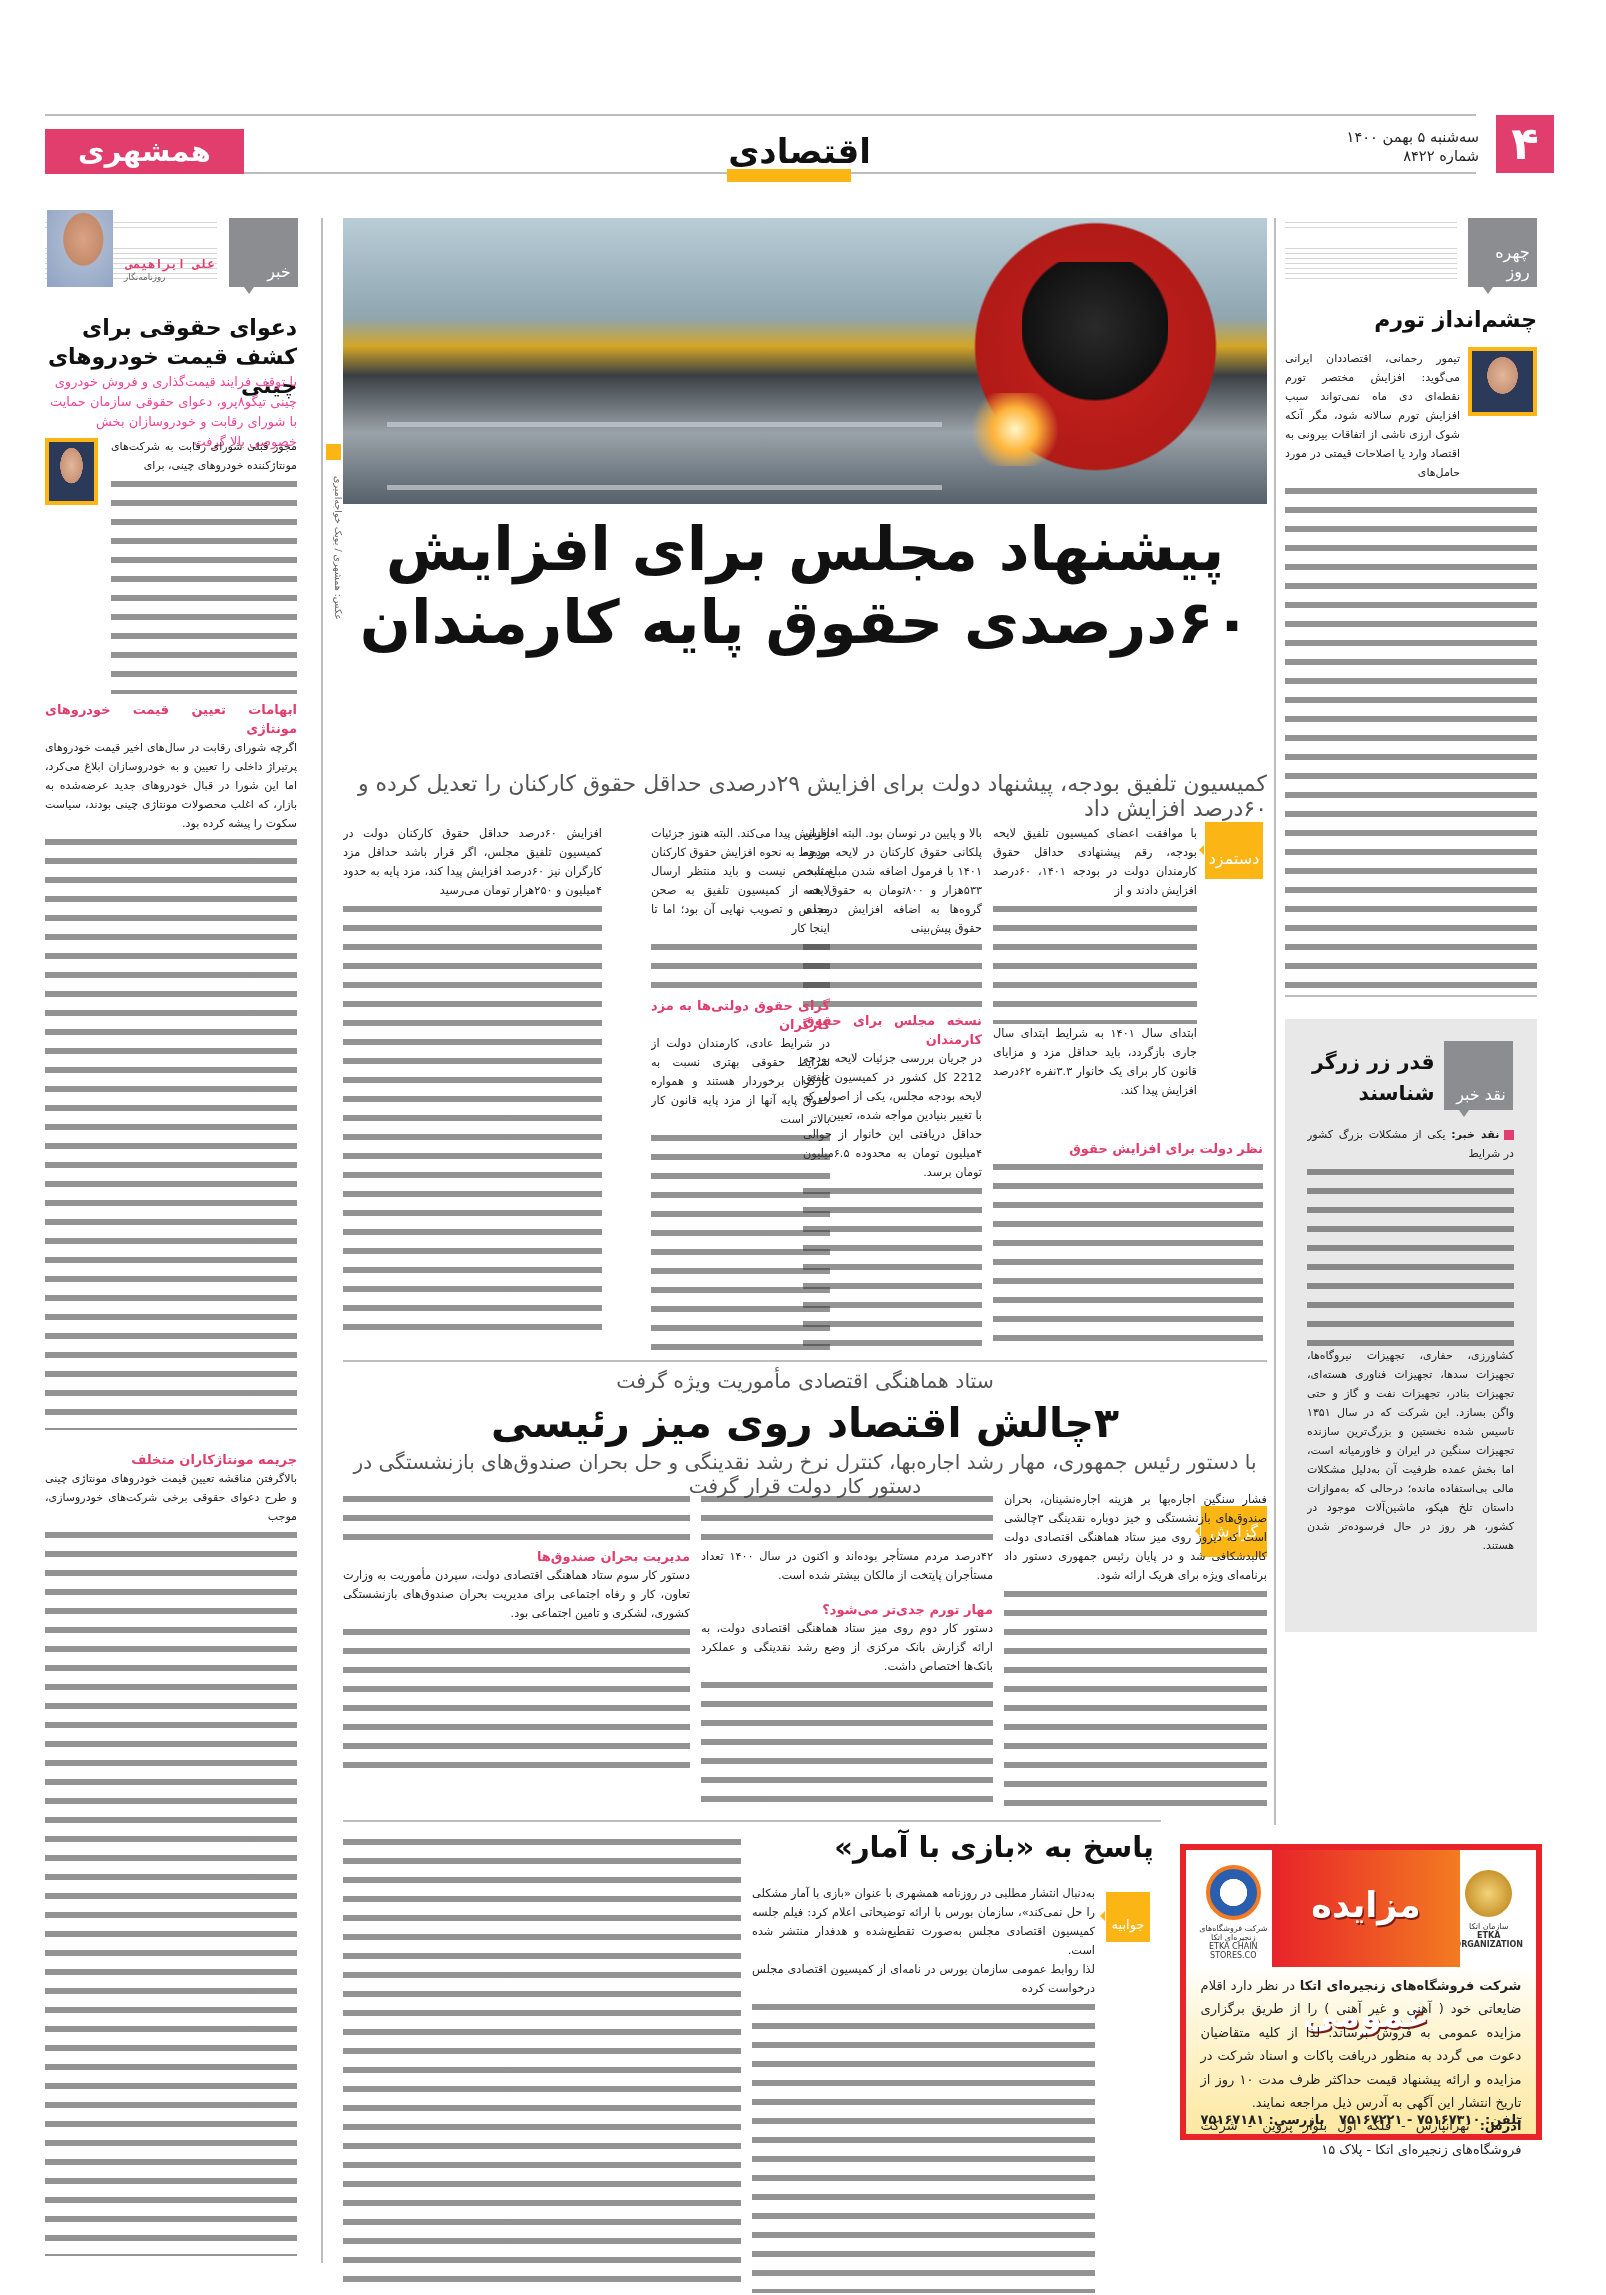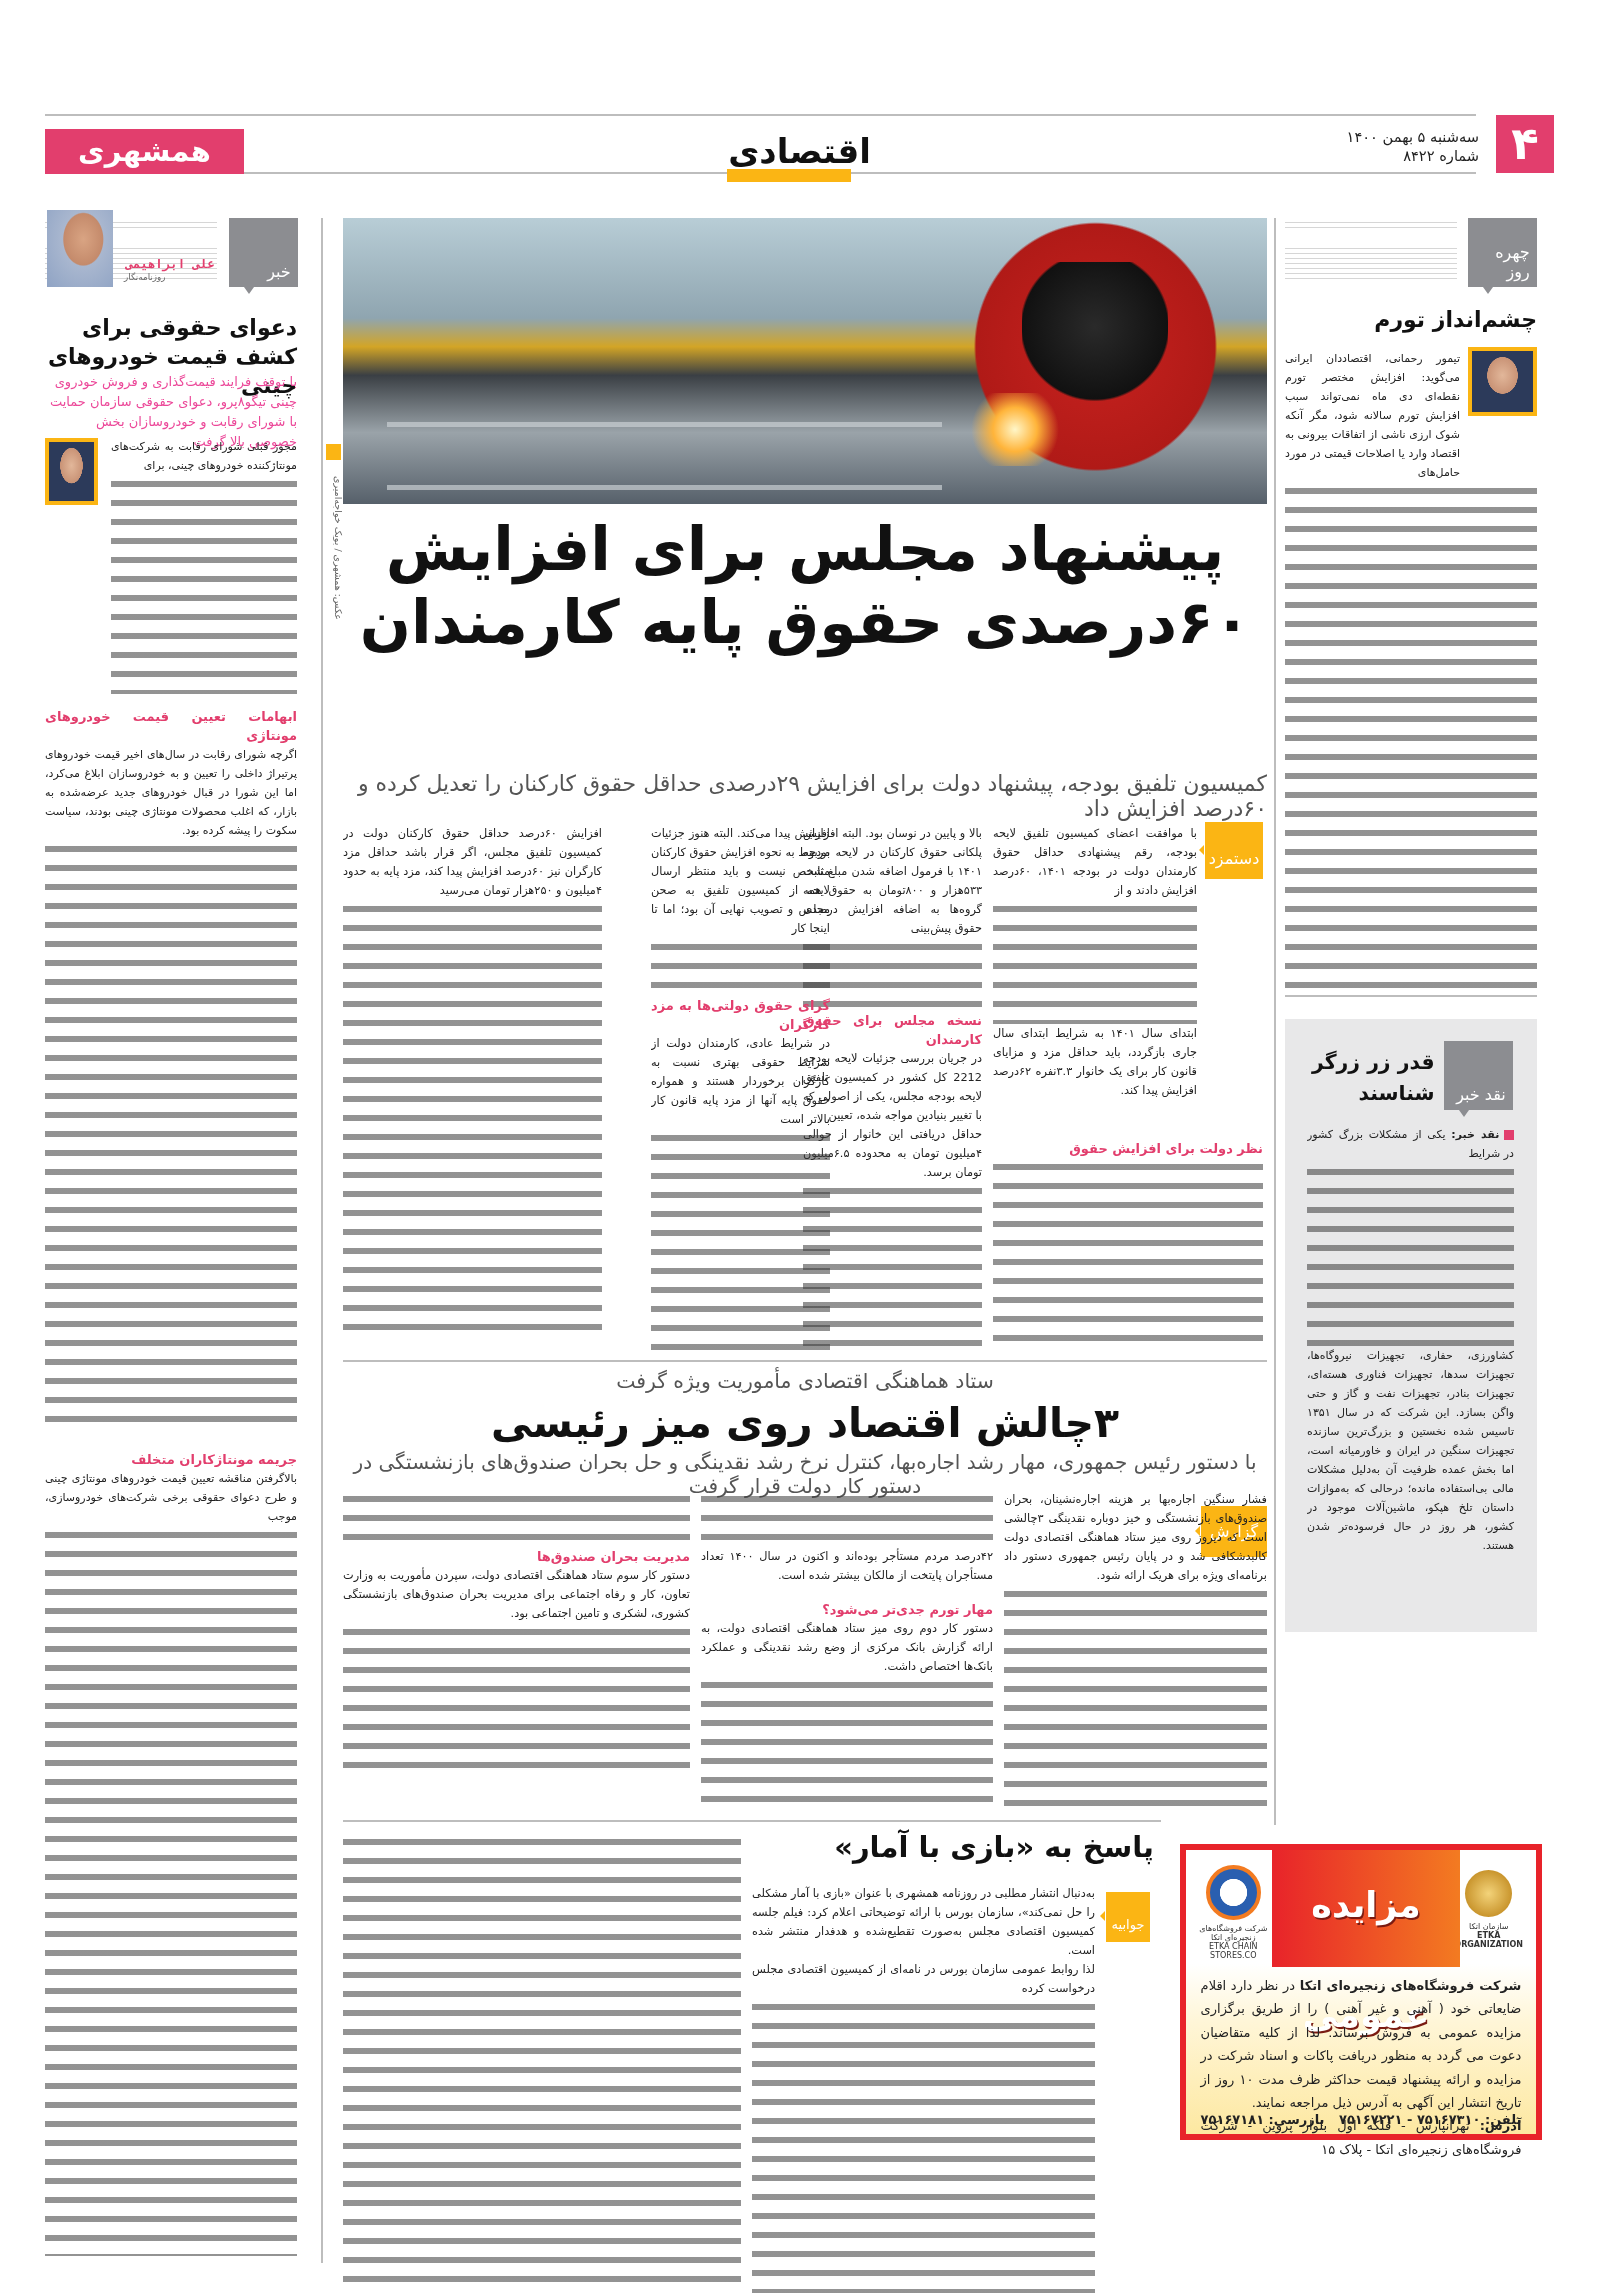--- a/index.html
+++ b/index.html
@@ -163,21 +163,21 @@
   <div>دعوای حقوقی برای</div>
   <div>کشف قیمت خودروهای چینی</div>
 </div>
 <div class="abs" style="left:45px;top:372px;width:252px;text-align:right;font-size:13px;line-height:20px;color:#ec4899;">با توقف فرایند قیمت‌گذاری و فروش خودروی چینی تیگو۸پرو، دعوای حقوقی سازمان حمایت با شورای رقابت و خودروسازان بخش خصوصی بالا گرفت</div>
 <div class="portrait" style="left:45px;top:438px;width:53px;height:67px;">
   <div class="face"></div>
 </div>
 <div class="col" style="left:45px;top:437px;width:252px;height:993px;font-size:11px;">
   <div style="padding-right:0;margin-left:66px;">مجوز قبلی شورای رقابت به شرکت‌های مونتاژکننده خودروهای چینی، برای</div>
   <div class="filler" style="height:219px;margin-left:66px;"></div>
-  <div class="subhead" style="margin-top:13px;">ابهامات تعیین قیمت خودروهای مونتاژی</div>
+  <div class="subhead" style="margin-top:6px;">ابهامات تعیین قیمت خودروهای مونتاژی</div>
   <div>اگرچه شورای رقابت در سال‌های اخیر قیمت خودروهای پرتیراژ داخلی را تعیین و به خودروسازان ابلاغ می‌کرد، اما این شورا در قبال خودروهای جدید عرضه‌شده به بازار، که اغلب محصولات مونتاژی چینی بودند، سیاست سکوت را پیشه کرده بود.</div>
   <div class="filler" style="height:613px;"></div>
 </div>
 <div class="col" style="left:45px;top:1450px;width:252px;height:811px;font-size:11px;">
   <div class="subhead">جریمه مونتاژکاران متخلف</div>
   <div>بالاگرفتن مناقشه تعیین قیمت خودروهای مونتاژی چینی و طرح دعوای حقوقی برخی شرکت‌های خودروسازی، موجب</div>
   <div class="filler" style="height:730px;"></div>
 </div>
 
 <div class="hatch" style="left:1285px;top:218px;width:172px;height:69px;"></div>

